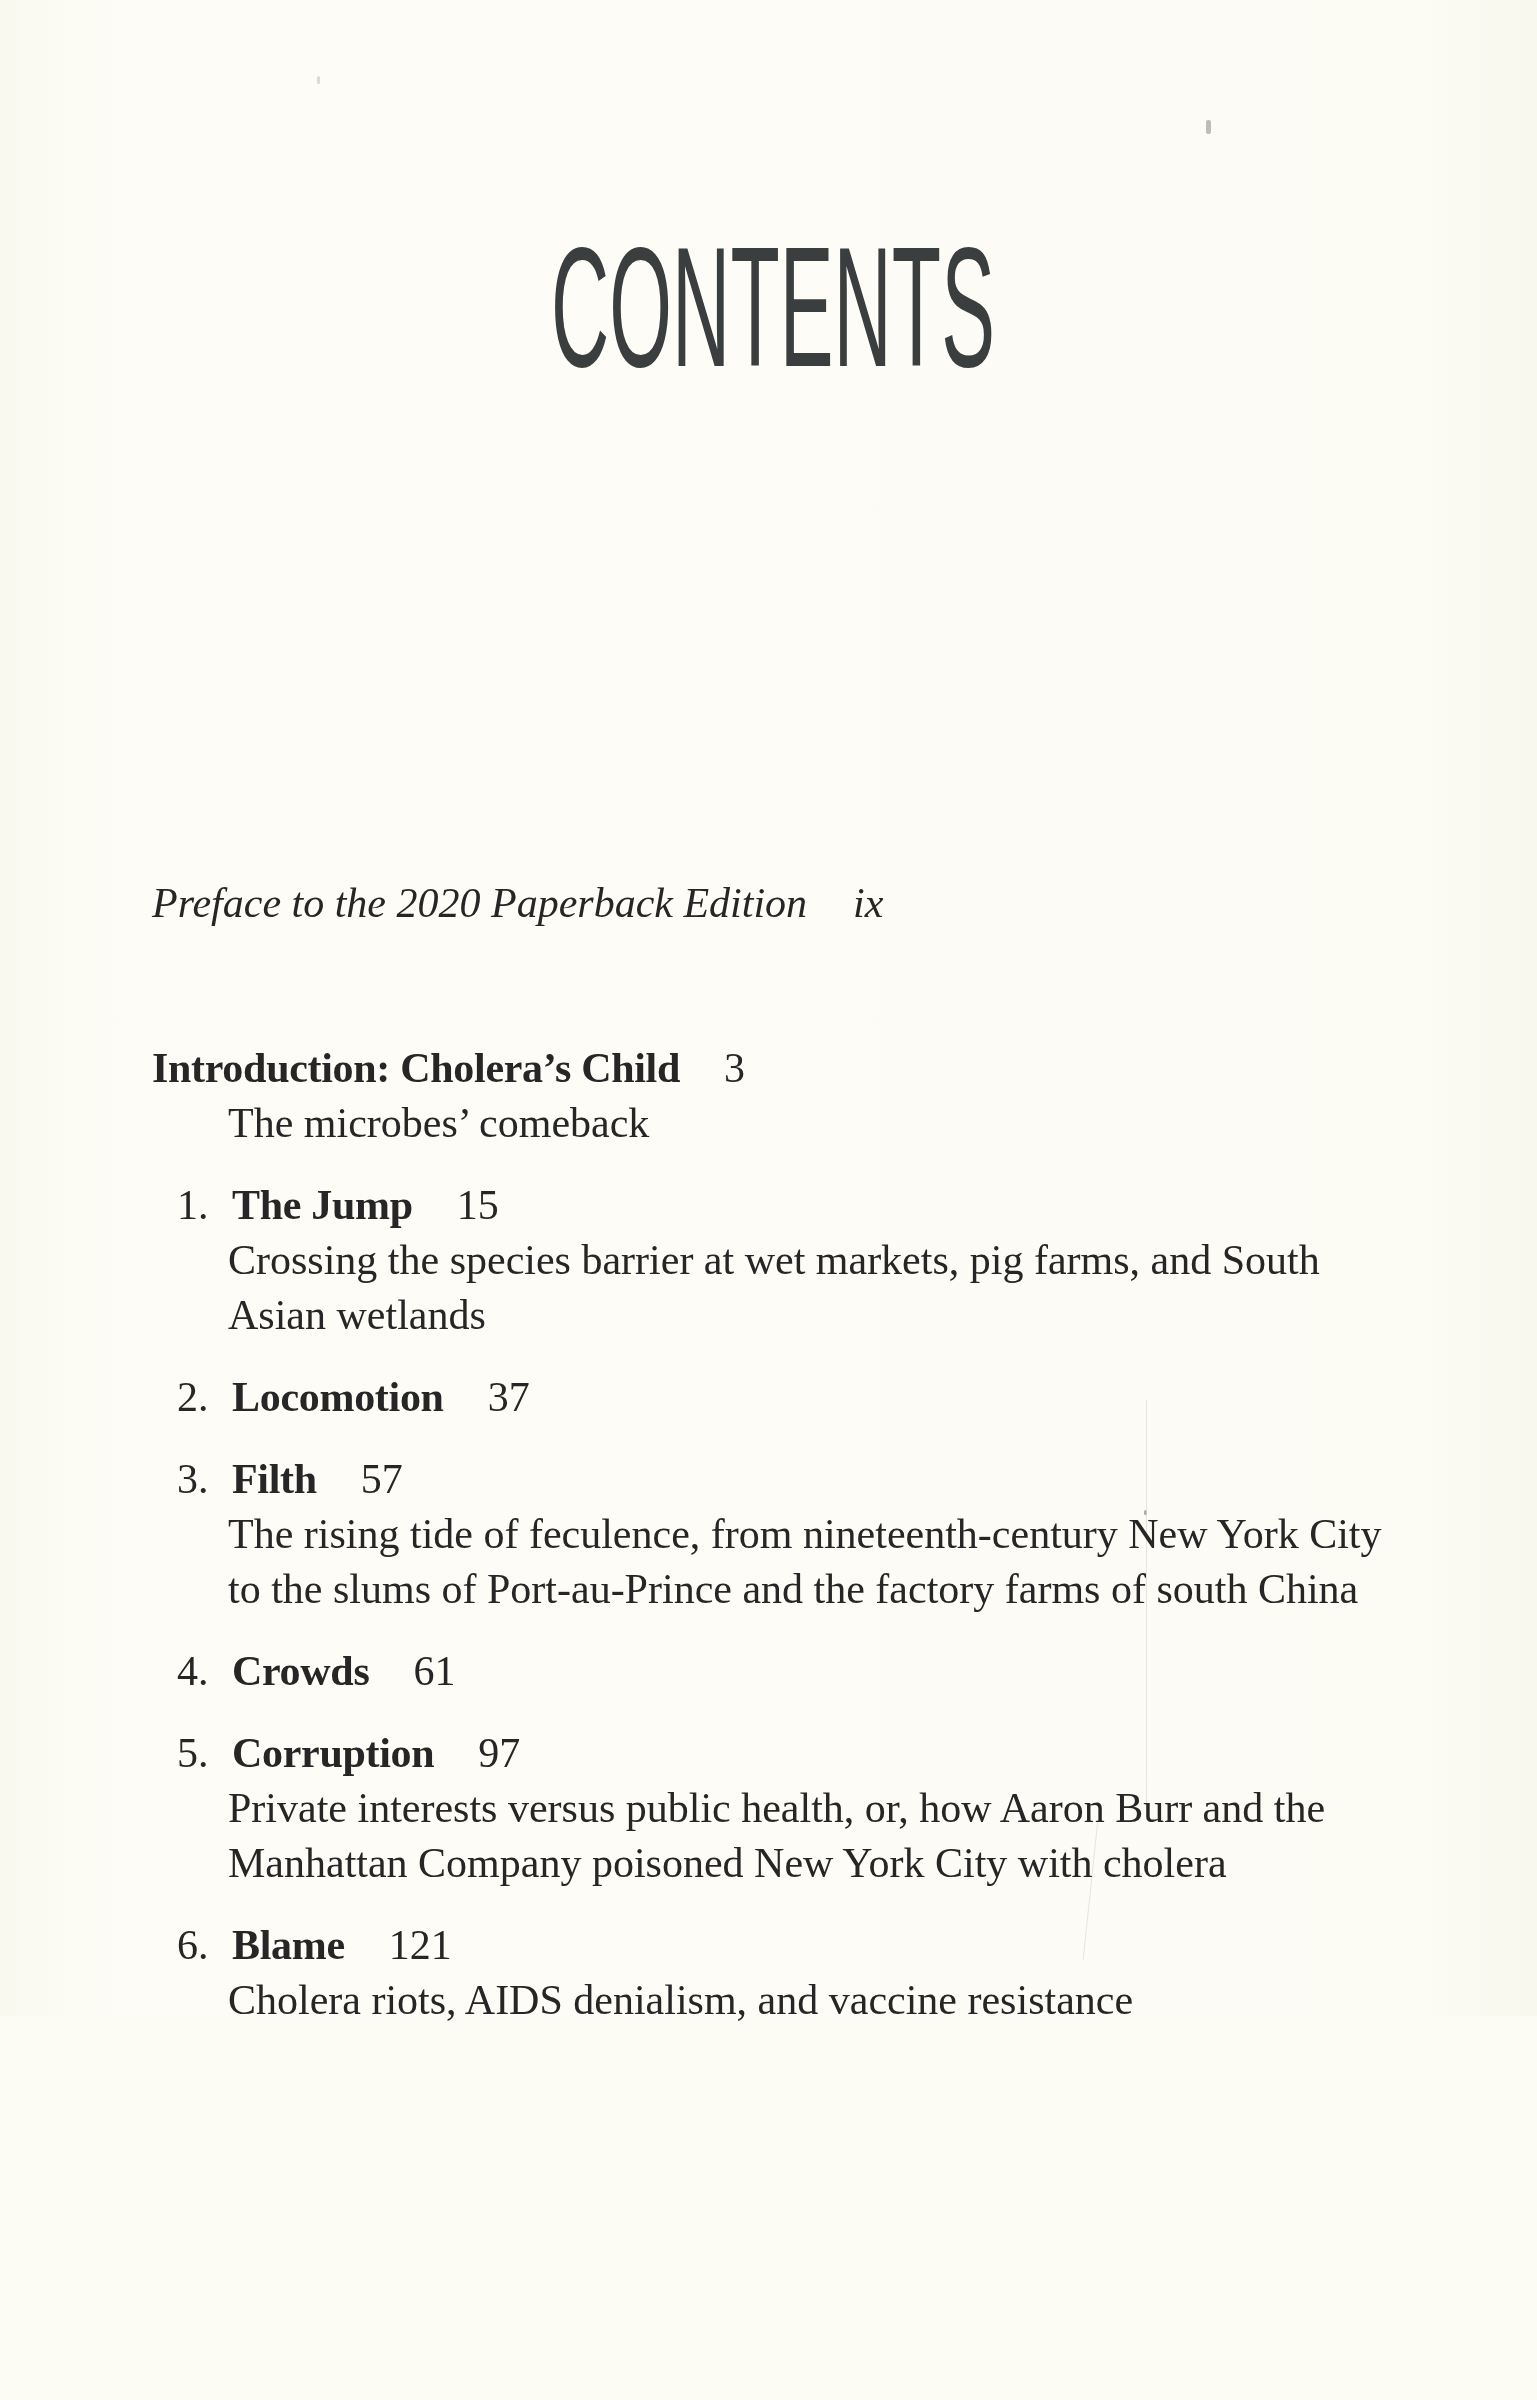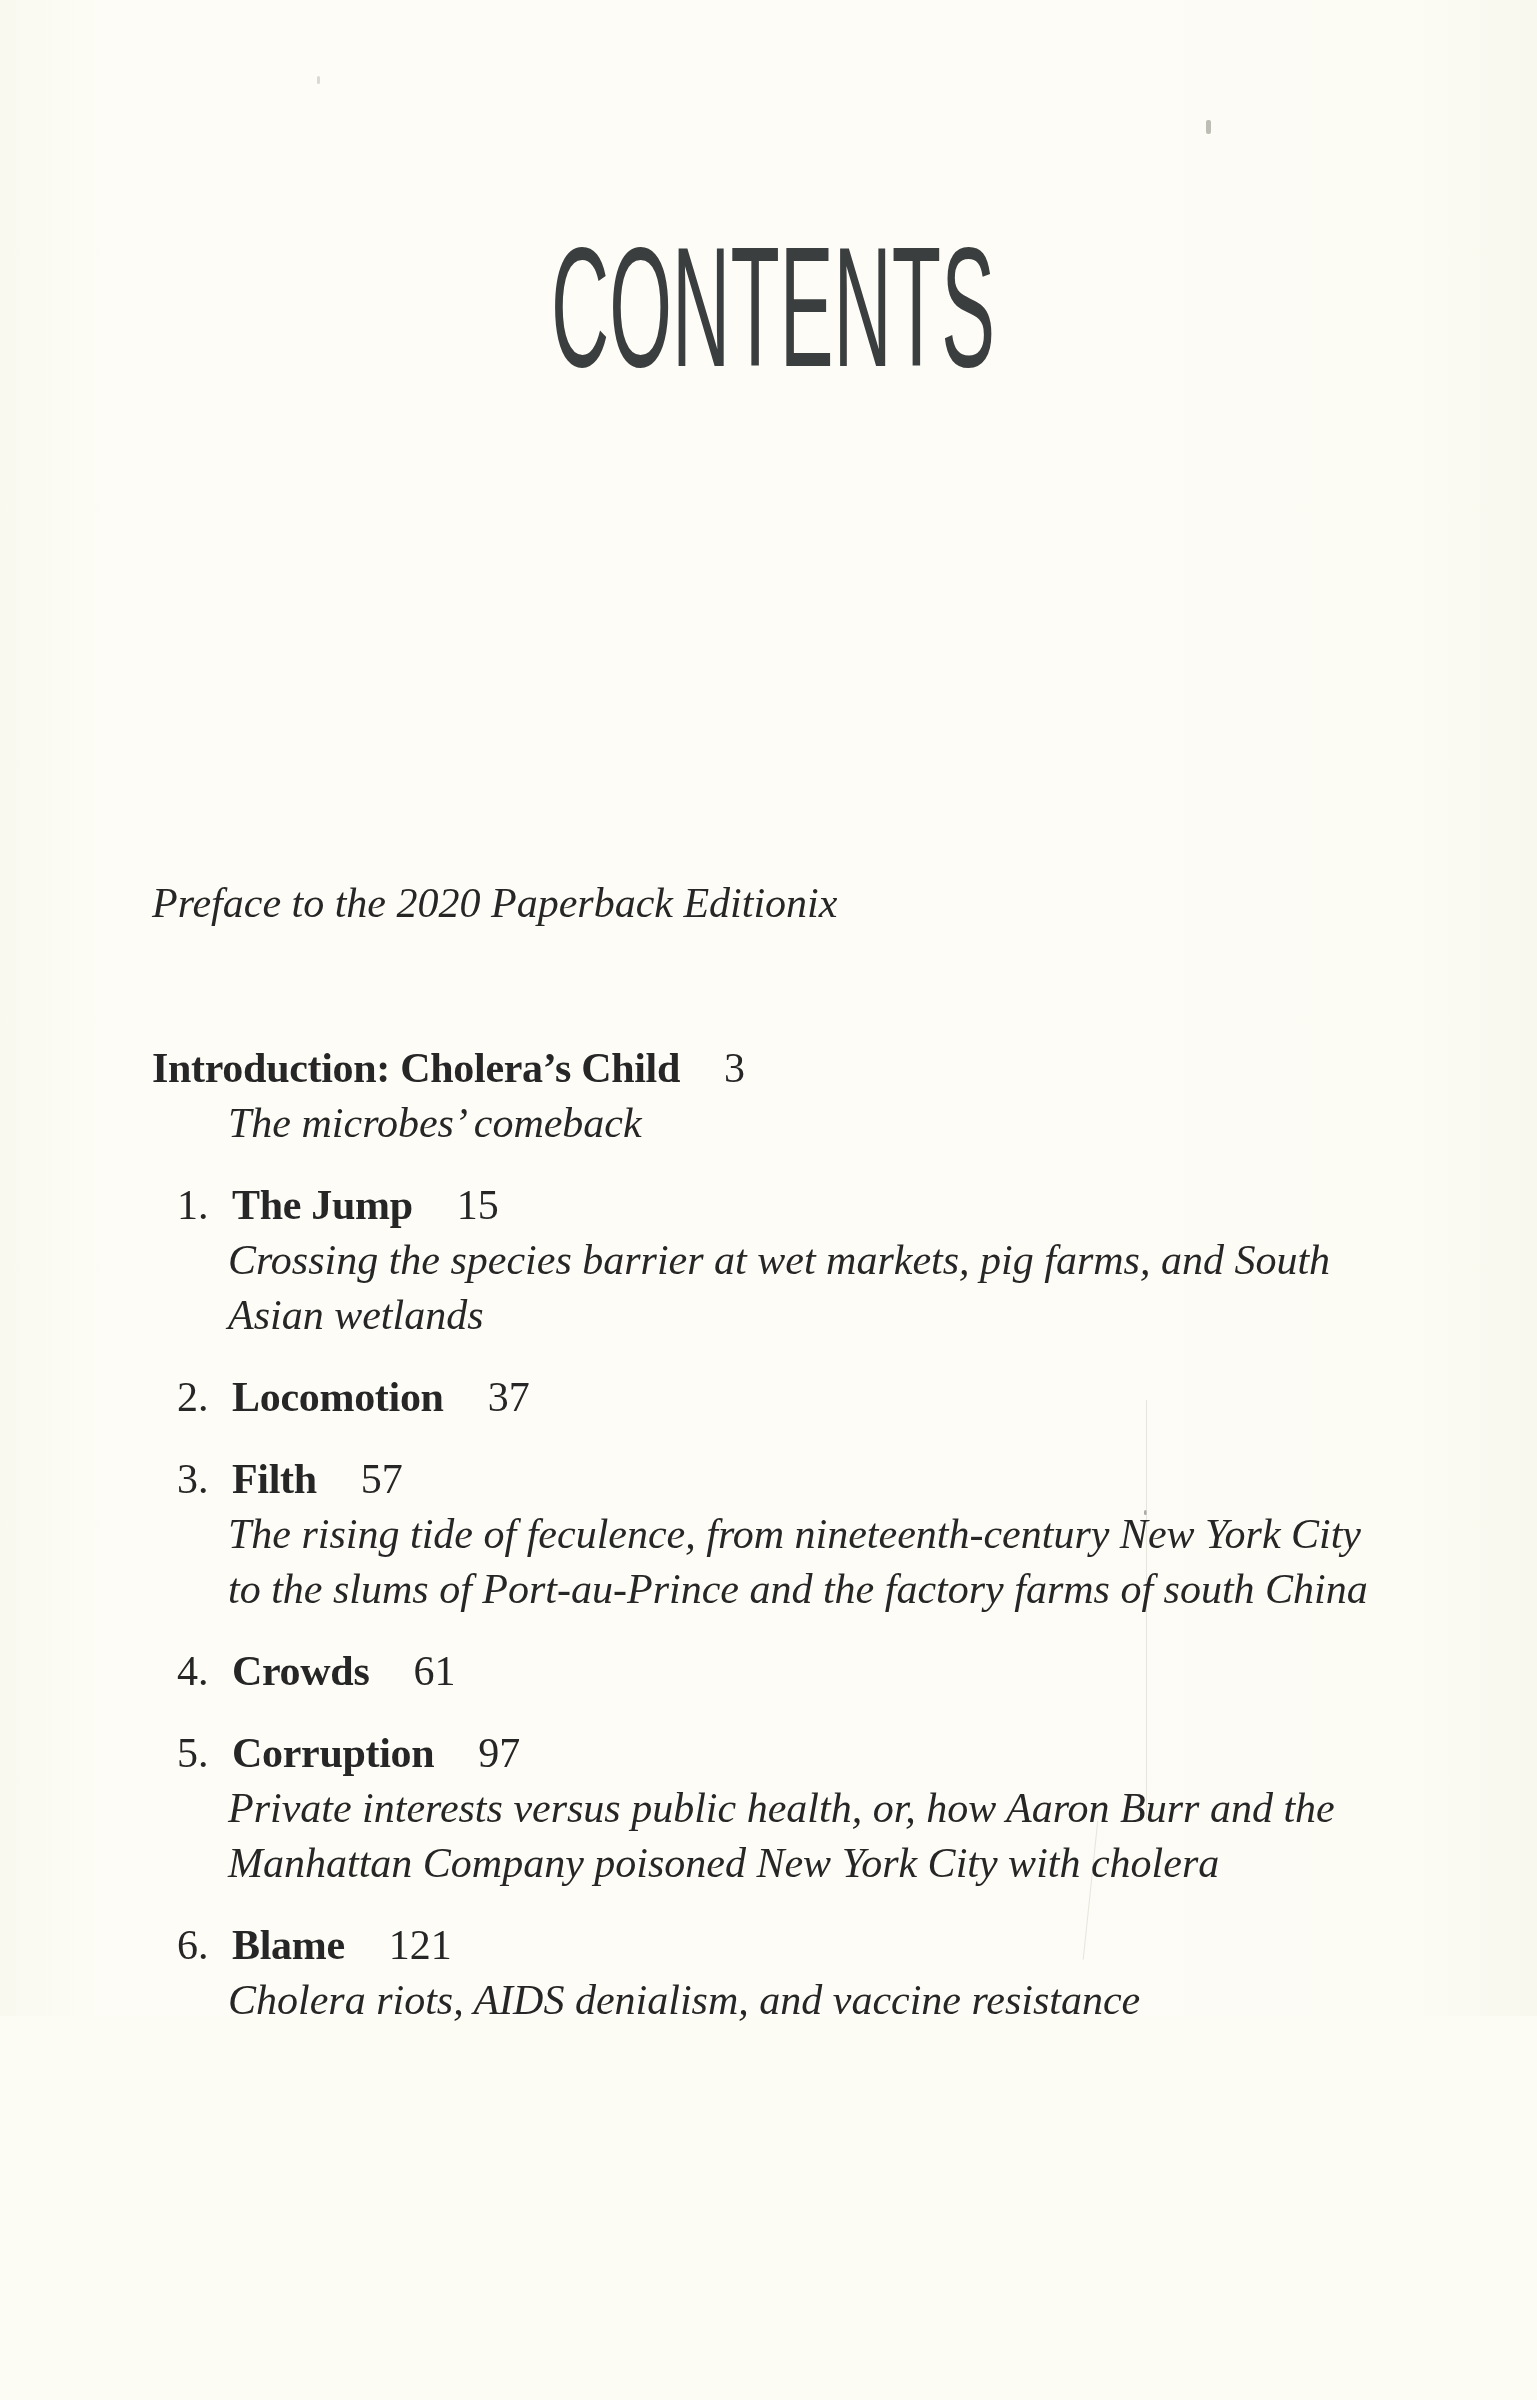--- a/index.html
+++ b/index.html
@@ -45,21 +45,21 @@
   }
   .preface {
     position: absolute;
     left: 152px;
     top: 876px;
     font-size: 42px;
     line-height: 55px;
     font-style: italic;
     white-space: nowrap;
   }
-  .pagenum { }
+  .pagenum { margin-left: 46px; }
   .entries {
     position: absolute;
     left: 152px;
     top: 1041px;
     width: 1250px;
   }
   .entry {
     position: relative;
     margin-bottom: 27px;
     font-size: 42px;
@@ -69,21 +69,20 @@
   .entry-num {
     position: absolute;
     left: 25px;
     top: 0;
   }
   .entry.chapter .entry-head { padding-left: 80px; }
   .entry-name { font-weight: bold; letter-spacing: -0.3px; text-align: right; }
   .entry-page { margin-left: 44px; font-weight: normal; }
   .entry-sub {
     padding-left: 76px;
-    font-style: italic;
   }
   .entry-sub .line { display: block; white-space: nowrap; }
 </style>
 </head>
 <body>
 
 <div class="page">
 
   <div class="speck" style="left:1206px;top:120px;width:5px;height:14px;"></div>
   <div class="speck" style="left:317px;top:76px;width:3px;height:8px;opacity:0.3;"></div>

